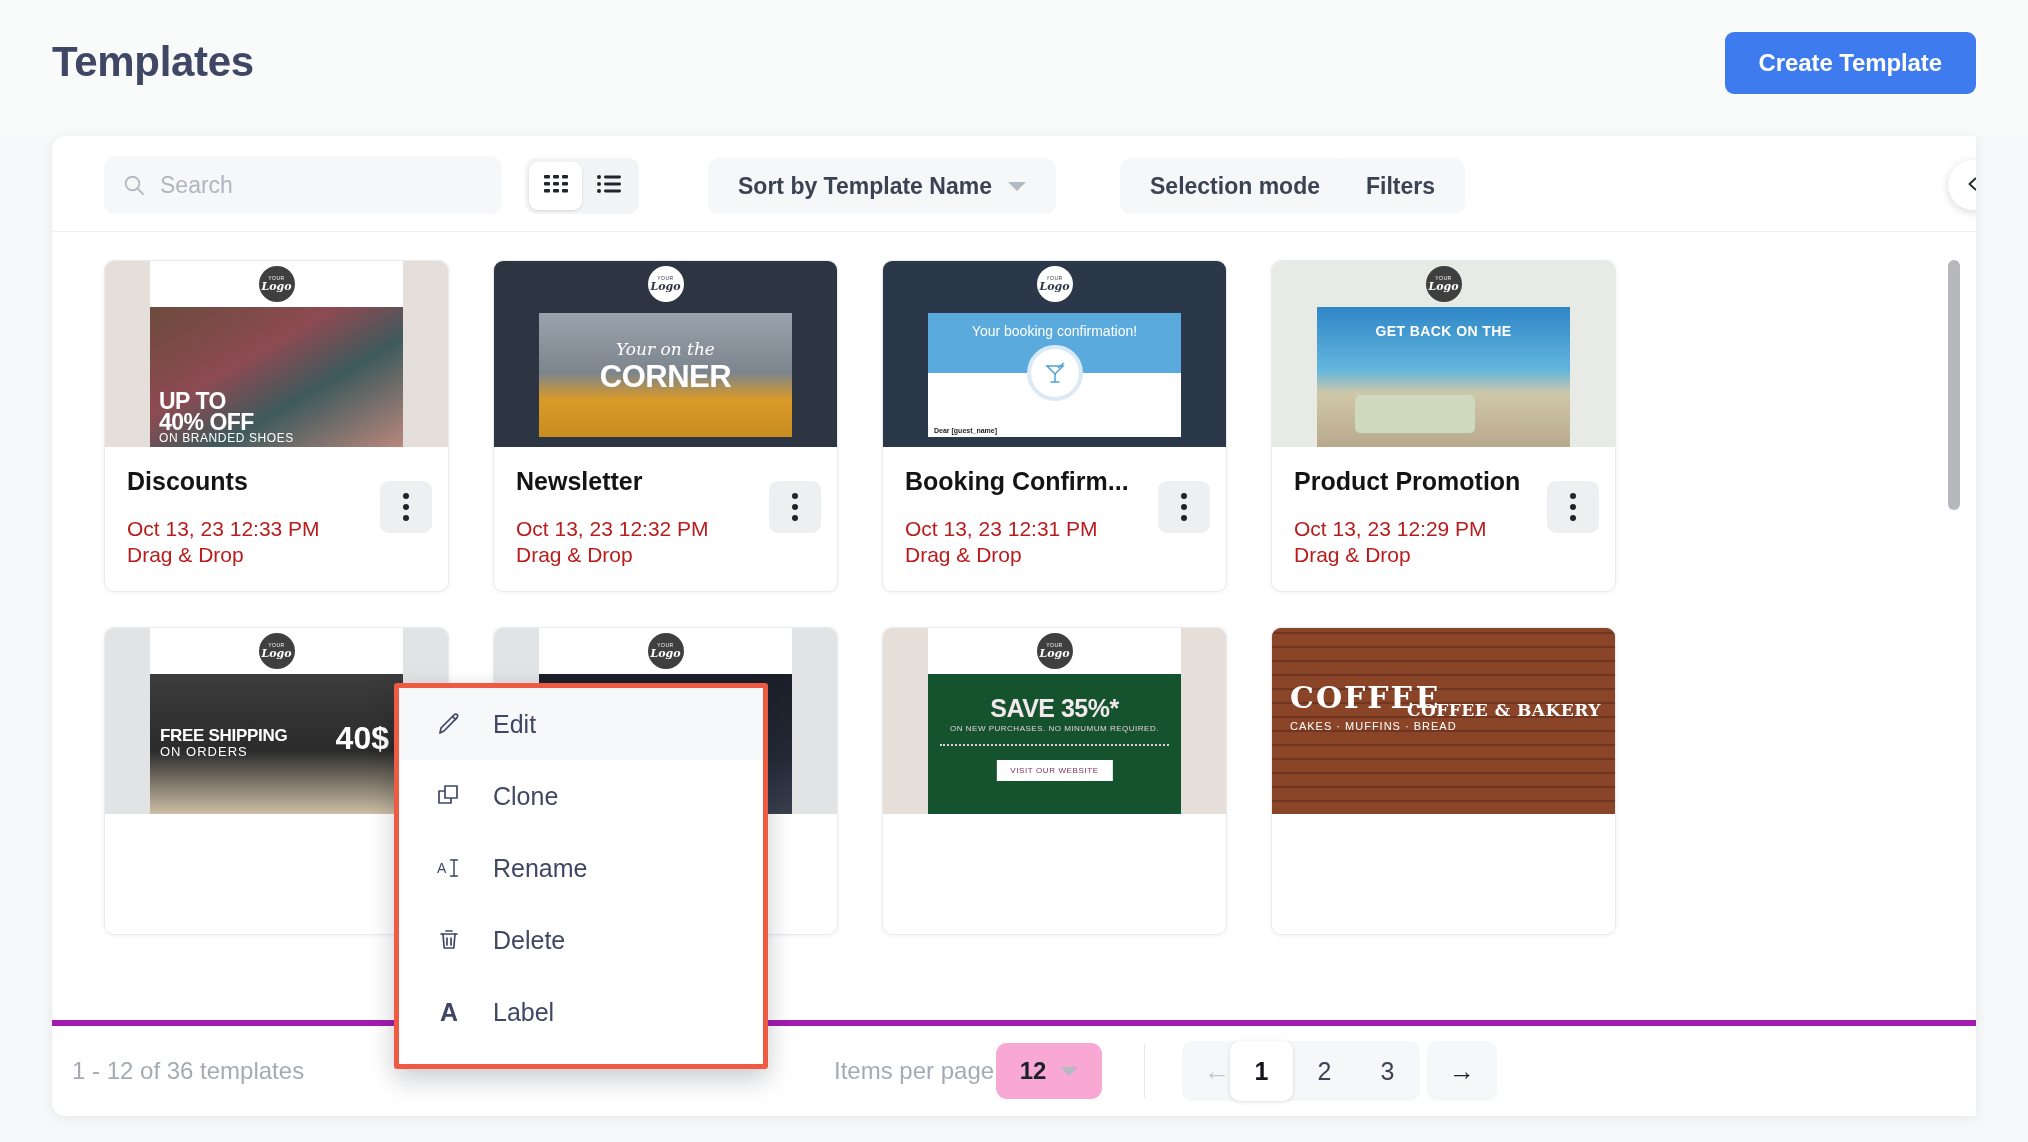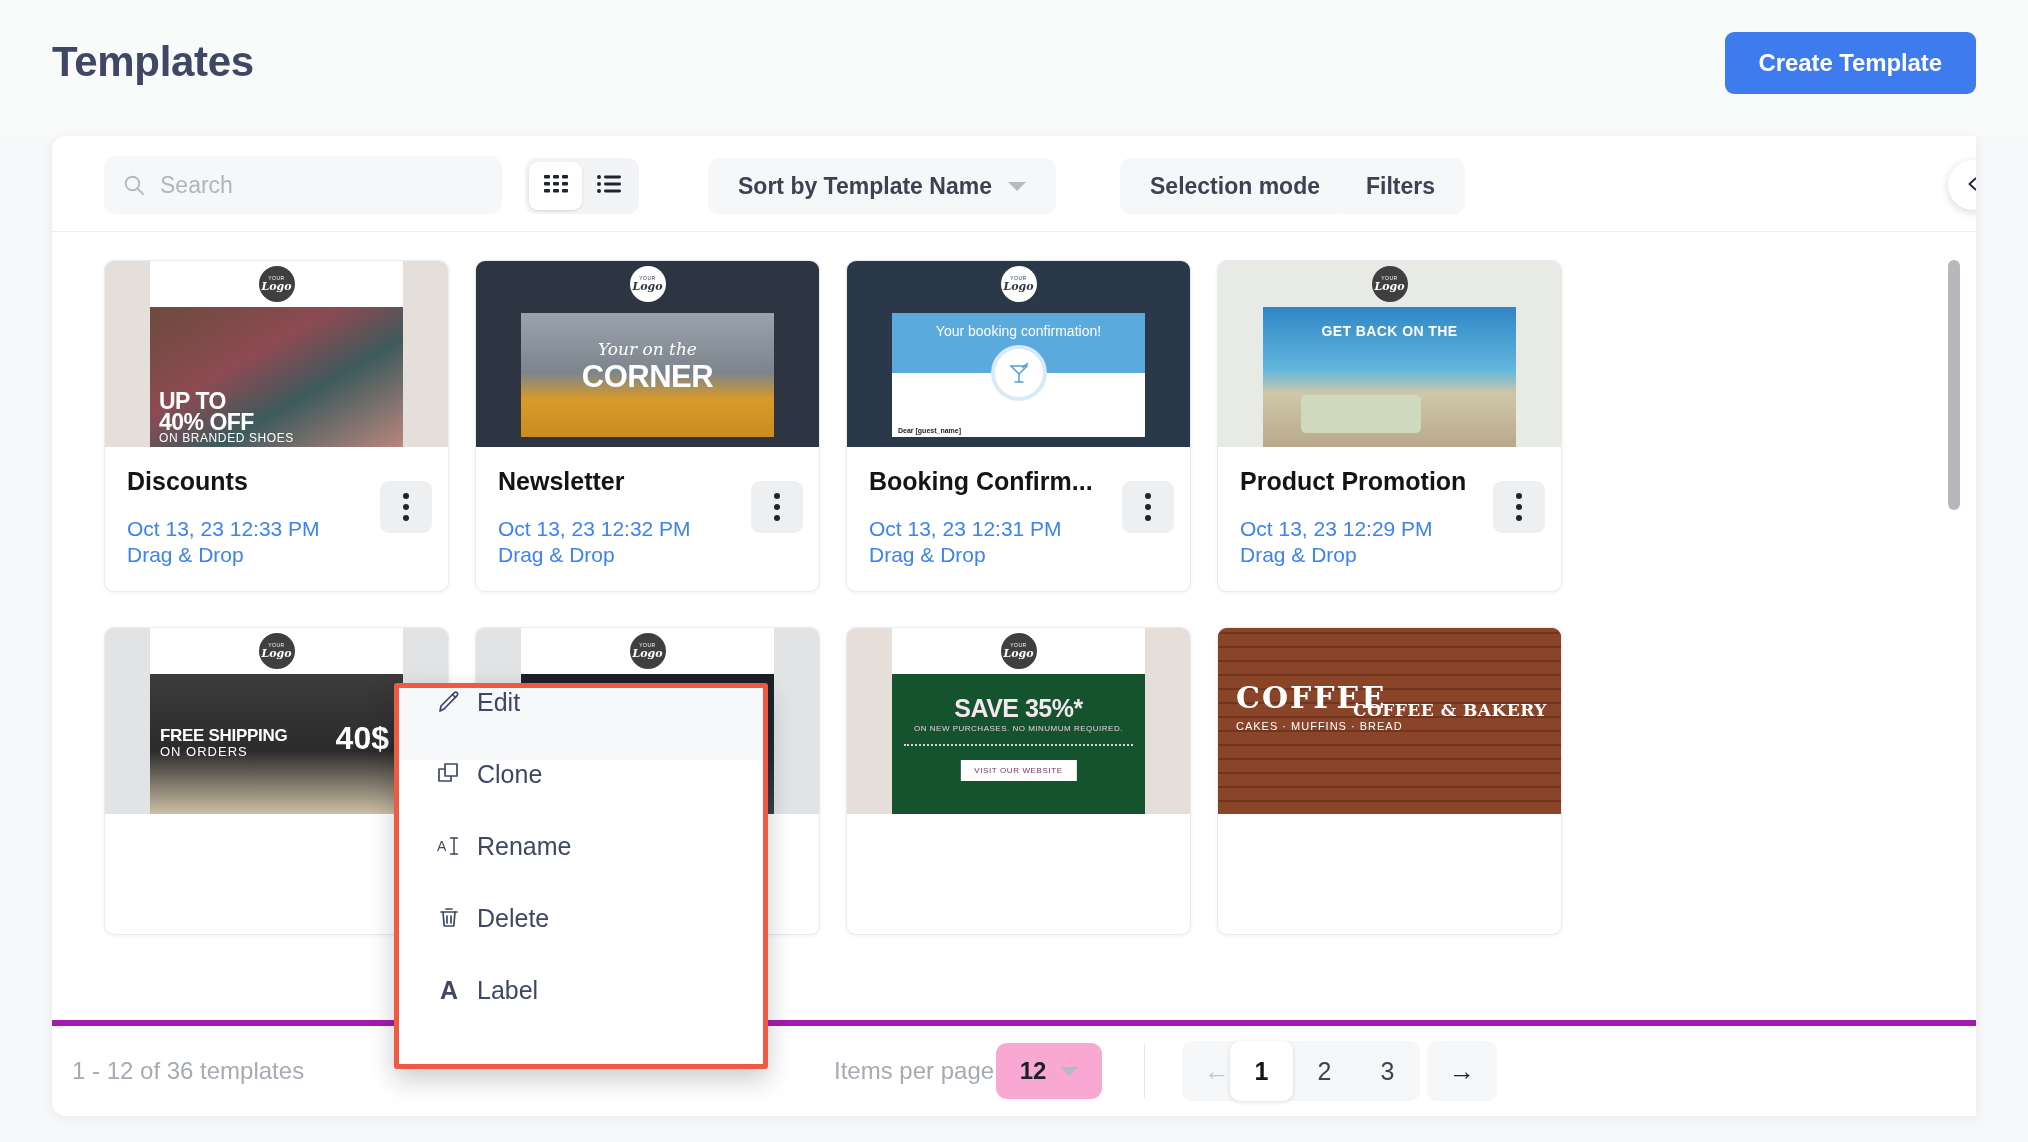--- a/index.html
+++ b/index.html
@@ -95,21 +95,21 @@
     background: #ffffff; box-shadow: 0 2px 8px rgba(0,0,0,.16);
     display: flex; align-items: center; justify-content: center;
     border: none; cursor: pointer; z-index: 9;
   }
 
   
   .grid-area {
     position: relative; height: 790px; width: 100%; overflow: hidden;
     padding: 28px 52px 0 52px;
   }
-  .grid { display: grid; grid-template-columns: repeat(4, 345px); gap: 35px 26px; }
+  .grid { display: grid; grid-template-columns: repeat(4, 345px); gap: 35px 44px; }
 
   .card {
     width: 345px; background: #ffffff;
     border: 1px solid #e9ebee; border-radius: 10px;
     box-shadow: 0 1px 4px rgba(20,25,40,.06);
     overflow: hidden;
   }
   .thumb {
     height: 186px; width: 100%; position: relative; overflow: hidden;
     display: flex; justify-content: center;
@@ -124,21 +124,21 @@
   .logo-your { font-size: 5px; letter-spacing: .5px; }
   .logo-logo { font-family: "DejaVu Serif", serif; font-style: italic; font-size: 11px; font-weight: 700; }
   .hero { position: relative; width: 100%; height: 140px; overflow: hidden; }
 
   .card-body { padding: 20px 22px 24px 22px; position: relative; min-height: 120px; }
   .card-title {
     font-size: 25px; font-weight: 700; color: #141414;
     white-space: nowrap; overflow: hidden; text-overflow: ellipsis;
     max-width: 240px; margin-bottom: 20px;
   }
-  .card-meta { font-size: 21px; color: #3b82f6; line-height: 1.22; }
+  .card-meta { font-size: 21px; color: #b91c1c; line-height: 1.22; }
   .kebab {
     position: absolute; right: 16px; top: 34px;
     width: 52px; height: 52px; border-radius: 9px; background: #eeeff1;
     display: flex; flex-direction: column; align-items: center; justify-content: center;
     gap: 5px; border: none; cursor: pointer;
   }
   .kebab span { width: 6px; height: 6px; border-radius: 50%; background: #20242c; display: block; }
 
   .scrollbar-track {
     position: absolute; right: 16px; top: 24px; width: 12px; height: 740px;
@@ -187,21 +187,21 @@
 
   
   .ctx-wrap {
     position: absolute; left: 394px; top: 683px;
     width: 374px; height: 386px; z-index: 40;
     border: 5px solid #ef5a43; border-radius: 3px;
     background: #ffffff;
     box-shadow: 0 10px 26px rgba(15,20,32,.22);
   }
   .ctx-item {
-    height: 72px; display: flex; align-items: flex-start; gap: 14px; padding: 0 36px;
+    height: 72px; display: flex; align-items: center; gap: 30px; padding: 0 36px;
     font-size: 25px; color: #3f4765; cursor: pointer;
   }
   .ctx-item:first-child { background: #f7f8fa; }
   .ctx-icon { width: 28px; height: 28px; display: flex; align-items: center; justify-content: center; flex: none; }
   .label-A { font-size: 25px; font-weight: 700; color: #3f4765; }
 </style>
 </head>
 <body>
 
 <div class="page">

